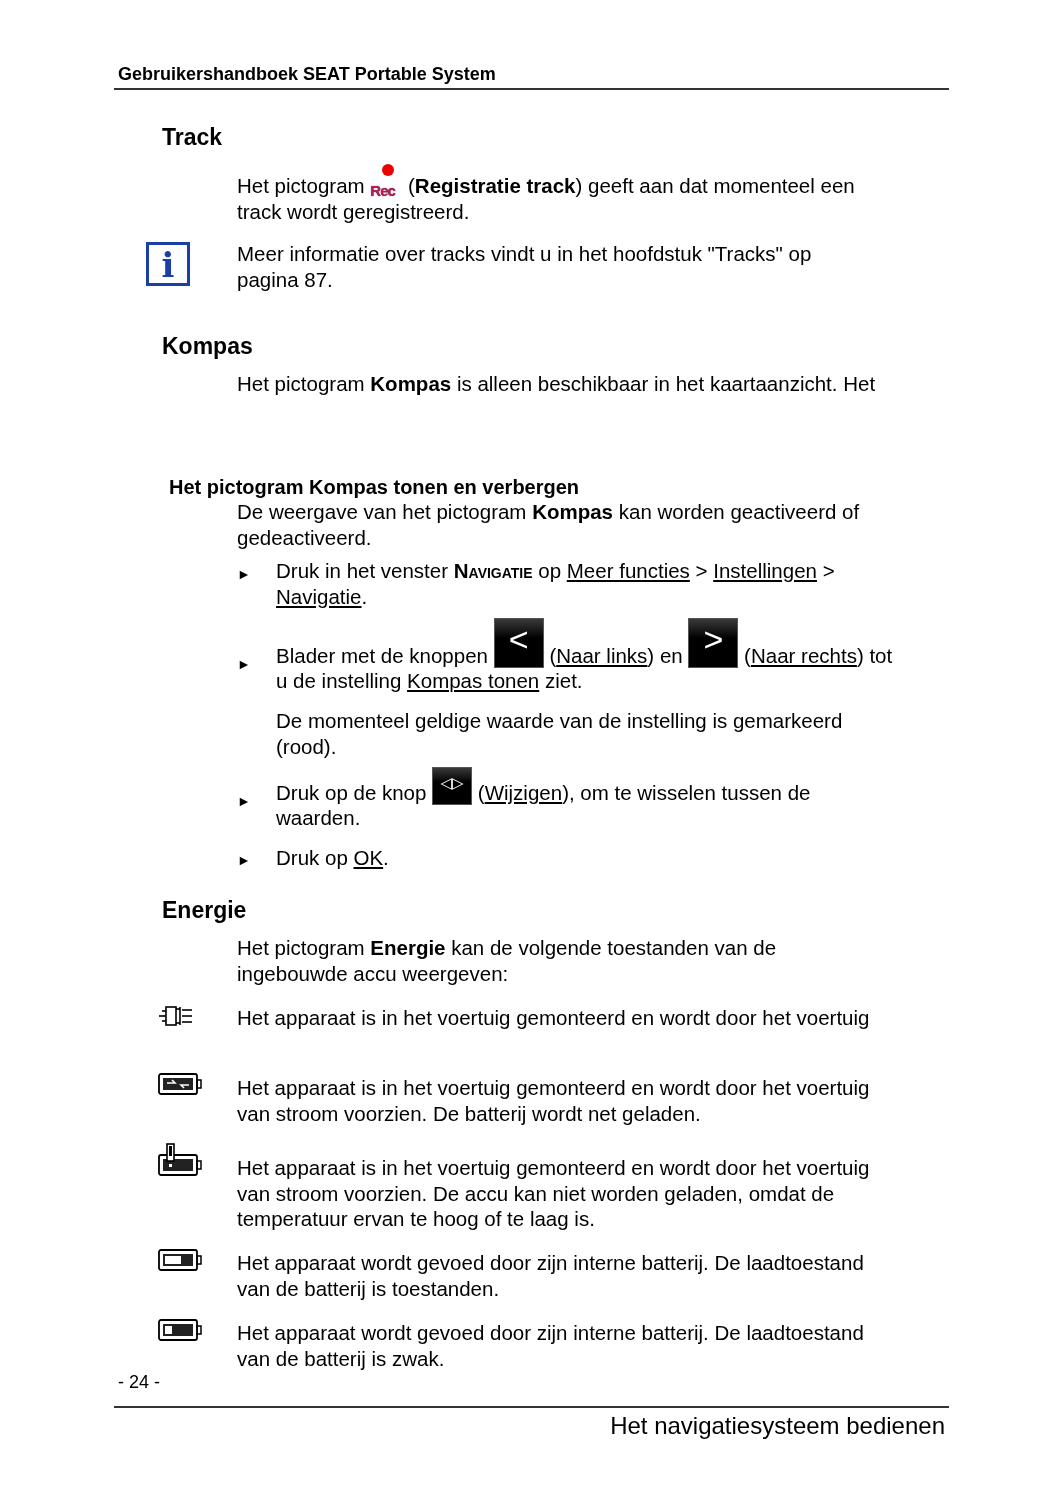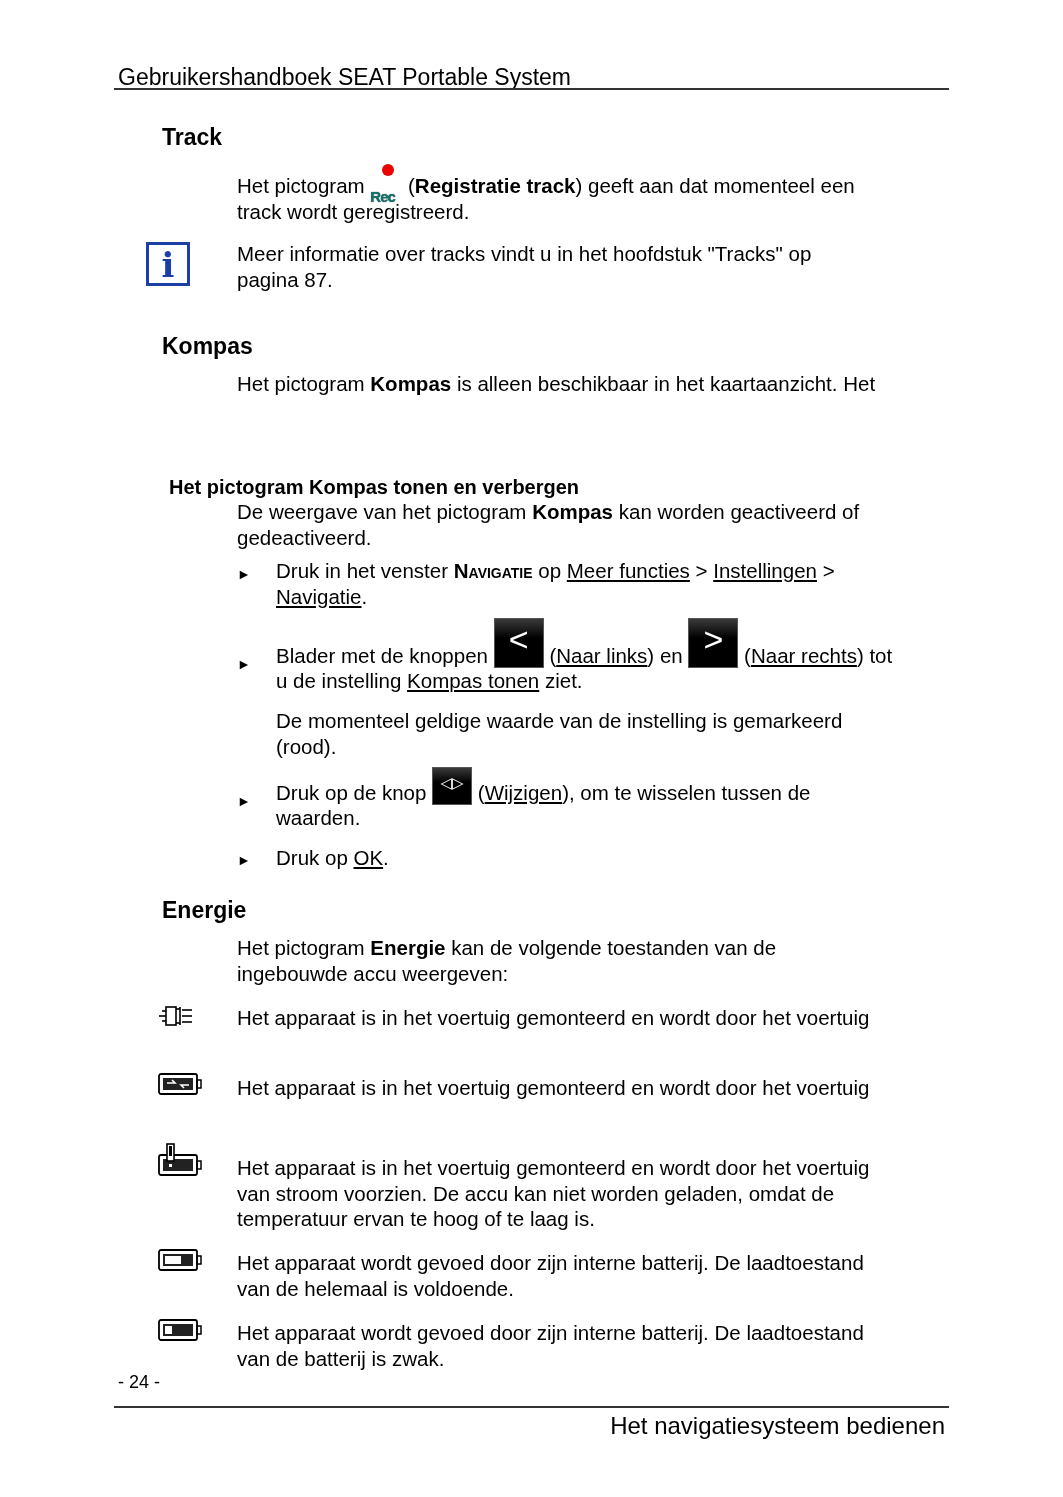--- a/index.html
+++ b/index.html
@@ -1,38 +1,38 @@
 <!DOCTYPE html>
 <html><head>
 <meta charset="utf-8">
 <style>
   html,body{margin:0;padding:0;background:#fff;}
   body{width:1063px;height:1497px;position:relative;overflow:hidden;
        font-family:"Liberation Sans",sans-serif;color:#000;}
   .abs{position:absolute;}
-  .header-text{left:118px;top:64px;font-size:23px;}
+  .header-text{left:118px;top:64px;font-size:18px;font-weight:bold;}
   .rule{left:114px;width:835px;height:2px;background:#333;}
   h2{position:absolute;margin:4px;font-size:23px;font-weight:bold;}
   h3{position:absolute;margin:11px;font-size:20px;font-weight:bold;}
   .p{position:absolute;font-size:20.5px;line-height:25.5px;}
   .u{text-decoration:underline;}
   .sc{font-variant:small-caps;font-weight:bold;}
   .bullet{position:absolute;font-size:14px;}
   .info{left:146px;top:242px;width:44px;height:44px;border:3px solid #1b3fa6;box-sizing:border-box;
         color:#1b3fa6;font-family:"DejaVu Serif",serif;font-weight:bold;font-size:34px;
         text-align:center;line-height:40px;}
   .btnimg{display:inline-block;vertical-align:bottom;width:50px;height:50px;
           background:linear-gradient(#3a3a3a,#000 40%,#000);border:1px solid #555;box-sizing:border-box;
           color:#fff;font-size:34px;line-height:40px;text-align:center;}
   .btnsm{display:inline-block;vertical-align:bottom;width:40px;height:38px;
           background:linear-gradient(#3a3a3a,#000 40%,#000);border:1px solid #555;box-sizing:border-box;
           color:#fff;font-size:15px;line-height:30px;text-align:center;}
   .rec{display:inline-block;position:relative;width:32px;height:20px;vertical-align:-3px;}
   .rec .dot{position:absolute;left:12px;top:-12px;width:12px;height:12px;border-radius:50%;background:#e00;}
-  .rec .t{position:absolute;left:0;top:8px;font-size:15px;font-weight:bold;color:#0f766e;letter-spacing:-1px;
+  .rec .t{position:absolute;left:0;top:2px;font-size:15px;font-weight:bold;color:#be185d;letter-spacing:-1px;
           text-shadow:0 0 1px #222;}
   .ico{position:absolute;left:158px;}
 </style>
 </head>
 <body>
 
 <div class="abs header-text">Gebruikershandboek SEAT Portable System</div>
 <div class="abs rule" style="top:88px"></div>
 
 <h2 style="left:158px;top:120px">Track</h2>
@@ -126,27 +126,27 @@
   <rect x="1" y="2" width="38" height="20" rx="2" fill="none" stroke="#000" stroke-width="1.8"></rect>
   <rect x="39" y="8" width="4" height="8" fill="none" stroke="#000" stroke-width="1.5"></rect>
   <rect x="5" y="6" width="30" height="12" fill="#222"></rect>
   <rect x="7" y="8" width="7" height="8" fill="#fff"></rect>
 </svg>
 
 <div class="p" style="left:237px;top:1005px;width:720px">
   <span>Het apparaat is in het voertuig gemonteerd en wordt door het voertuig</span><br>
 </div>
 <div class="p" style="left:237px;top:1075px;width:720px">
-  <span>Het apparaat is in het voertuig gemonteerd en wordt door het voertuig</span><br>
+  <span>Het apparaat is in het voertuig gemonteerd en wordt door het voertuig</span><br><span>van stroom voorzien. De batterij wordt net geladen.</span>
 </div>
 <div class="p" style="left:237px;top:1155px;width:720px">
   <span>Het apparaat is in het voertuig gemonteerd en wordt door het voertuig</span><br><span>van stroom voorzien. De accu kan niet worden geladen, omdat de</span><br><span>temperatuur ervan te hoog of te laag is.</span>
 </div>
 <div class="p" style="left:237px;top:1250px;width:720px">
-  <span>Het apparaat wordt gevoed door zijn interne batterij. De laadtoestand</span><br><span>van de helemaal is voldoende.</span>
+  <span>Het apparaat wordt gevoed door zijn interne batterij. De laadtoestand</span><br><span>van de batterij is toestanden.</span>
 </div>
 <div class="p" style="left:237px;top:1320px;width:720px">
   <span>Het apparaat wordt gevoed door zijn interne batterij. De laadtoestand</span><br><span>van de batterij is zwak.</span>
 </div>
 
 <div class="abs rule" style="top:1406px"></div>
 <div class="abs" style="left:118px;top:1372px;font-size:18px">- 24 -</div>
 <div class="abs" style="right:118px;top:1412px;font-size:24px">Het navigatiesysteem bedienen</div>
 
 </body></html>

